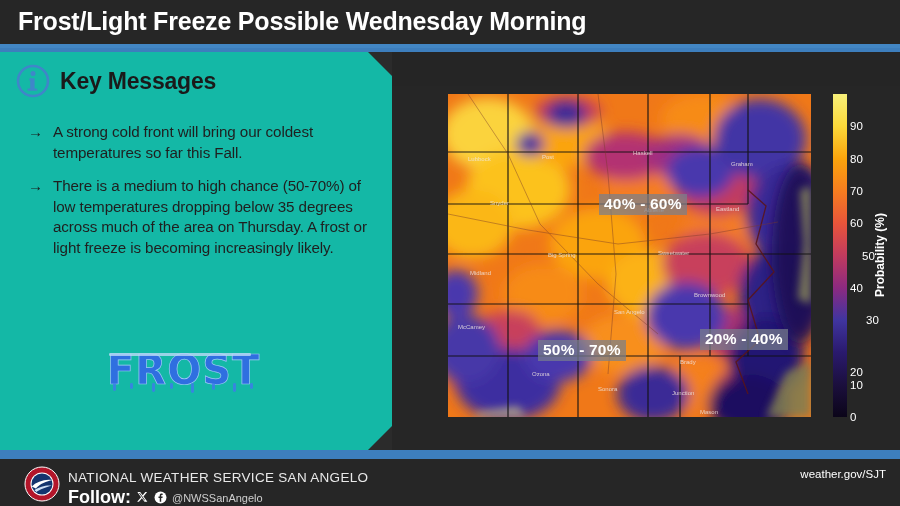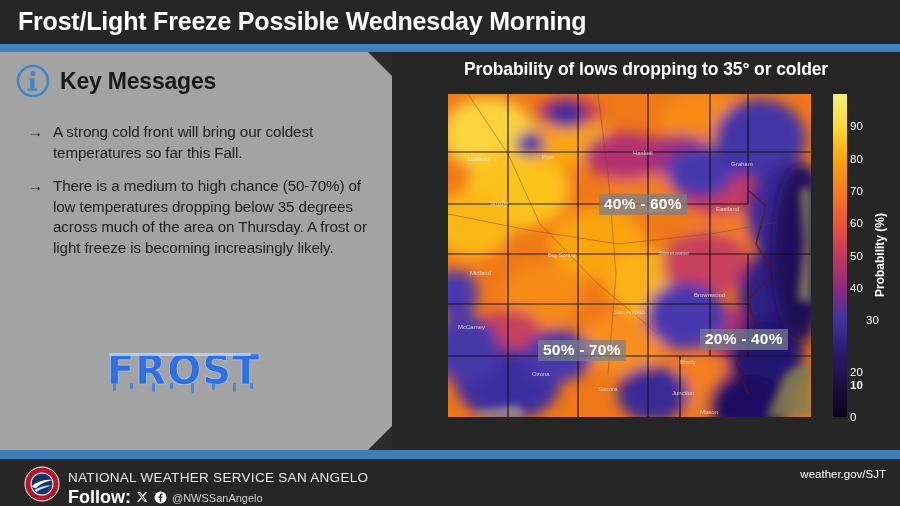--- a/index.html
+++ b/index.html
@@ -48,21 +48,21 @@
     left: 0; top: 0;
     width: 900px; height: 4px;
     background: #4286c4;
   }
 
   
   .left-panel {
     position: absolute;
     left: 0; top: 52px;
     width: 392px; height: 398px;
-    background: #a3a3a3;
+    background: #14b8a6;
     clip-path: polygon(0 0, 368px 0, 392px 24px, 392px 374px, 368px 398px, 0 398px);
   }
   .keymsg-header {
     position: absolute;
     left: 16px; top: 12px;
     display: flex;
     align-items: center;
     gap: 10px;
   }
   .info-icon {
@@ -318,23 +318,20 @@
         <rect x="146" y="33" width="3" height="6" rx="1.4"></rect>
       </g>
       <g opacity="0.8" fill="#bcd9f8">
         <rect x="5" y="3" width="142" height="3" rx="1.2"></rect>
       </g>
     </svg>
   </div>
 
   <div class="right-panel">
 
-    <div class="map-header">
-      <div class="map-header-text">Probability of lows dropping to 35° or colder</div>
-    </div>
 
     <div class="map-figure">
 
       <div class="map-canvas">
         <svg width="363" height="323" viewBox="0 0 363 323">
           <defs>
             <filter id="blobblur" x="-20%" y="-20%" width="140%" height="140%">
               <feGaussianBlur stdDeviation="7"></feGaussianBlur>
             </filter>
             <filter id="softblur" x="-20%" y="-20%" width="140%" height="140%">
@@ -454,25 +451,25 @@
           <div class="cb-seg" style="height: 32.3px; background: linear-gradient(to top, rgb(232, 85, 58), rgb(245, 125, 32));"></div>
           <div class="cb-seg" style="height: 32.3px; background: linear-gradient(to top, rgb(194, 59, 94), rgb(232, 85, 58));"></div>
           <div class="cb-seg" style="height: 32.3px; background: linear-gradient(to top, rgb(140, 42, 128), rgb(194, 59, 94));"></div>
           <div class="cb-seg" style="height: 32.3px; background: linear-gradient(to top, rgb(64, 53, 160), rgb(140, 42, 128));"></div>
           <div class="cb-seg" style="height: 32.3px; background: linear-gradient(to top, rgb(42, 26, 110), rgb(64, 53, 160));"></div>
           <div class="cb-seg" style="height: 32.3px; background: linear-gradient(to top, rgb(27, 15, 61), rgb(42, 26, 110));"></div>
           <div class="cb-seg" style="height: 32.3px; background: linear-gradient(to top, rgb(11, 5, 25), rgb(27, 15, 61));"></div>
         </div>
       <div class="cb-ticks">
           <div class="cb-tick" style="top: 323px;">0</div>
-          <div class="cb-tick" style="top: 290.7px; font-weight: bold;">10</div>
+          <div class="cb-tick" style="top: 290.7px;">10</div>
           <div class="cb-tick" style="top: 258.4px; margin-top: 20px;">20</div>
           <div class="cb-tick" style="top: 226.1px; margin-left: 16px;">30</div>
           <div class="cb-tick" style="top: 193.8px;">40</div>
-          <div class="cb-tick" style="top: 161.5px;">50</div>
+          <div class="cb-tick" style="top: 161.5px; margin-left: 12px;">50</div>
           <div class="cb-tick" style="top: 129.2px;">60</div>
           <div class="cb-tick" style="top: 96.9px;">70</div>
           <div class="cb-tick" style="top: 64.6px;">80</div>
           <div class="cb-tick" style="top: 32.3px;">90</div>
         </div>
       <div class="cb-axis-label">
         <span>Probability (%)</span>
       </div>
     </div>
   </div>

